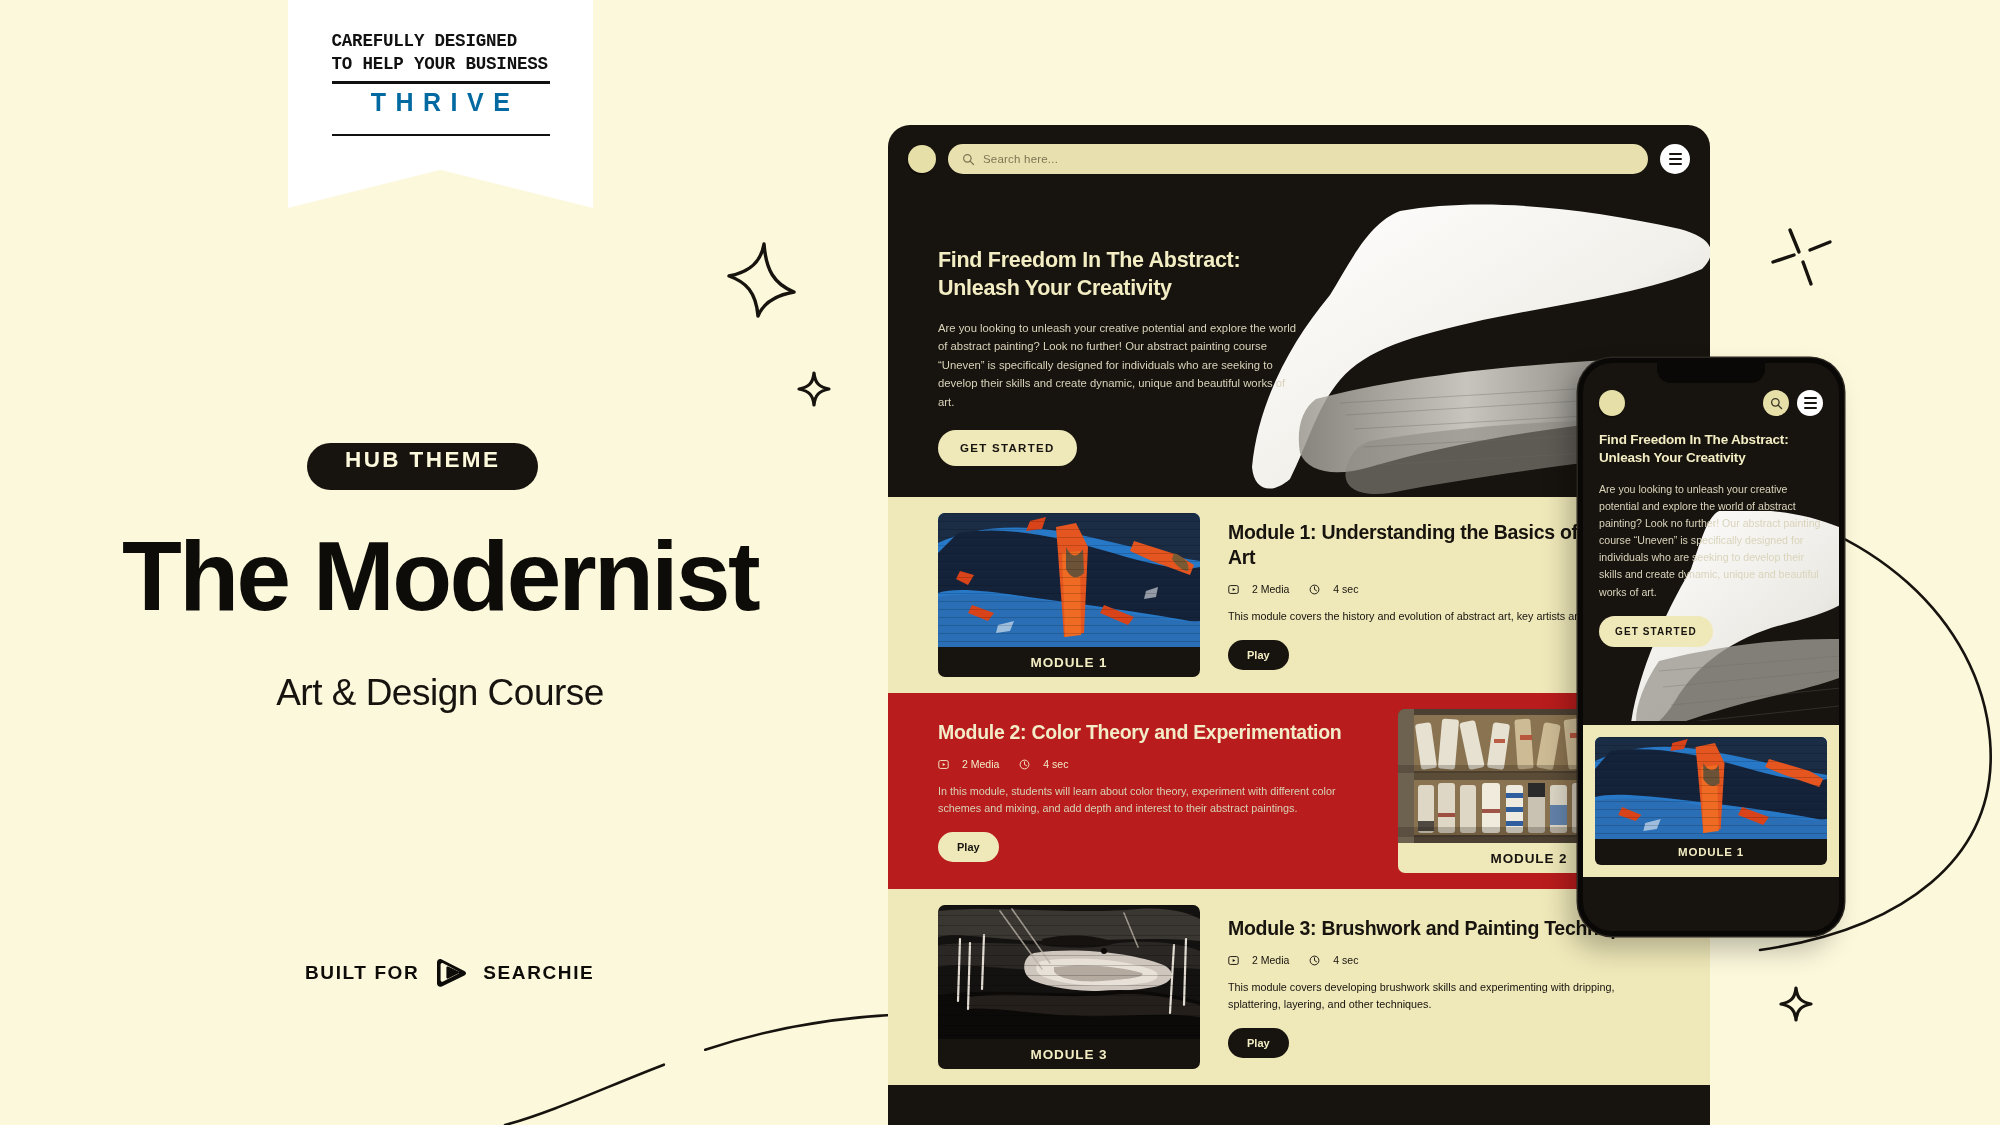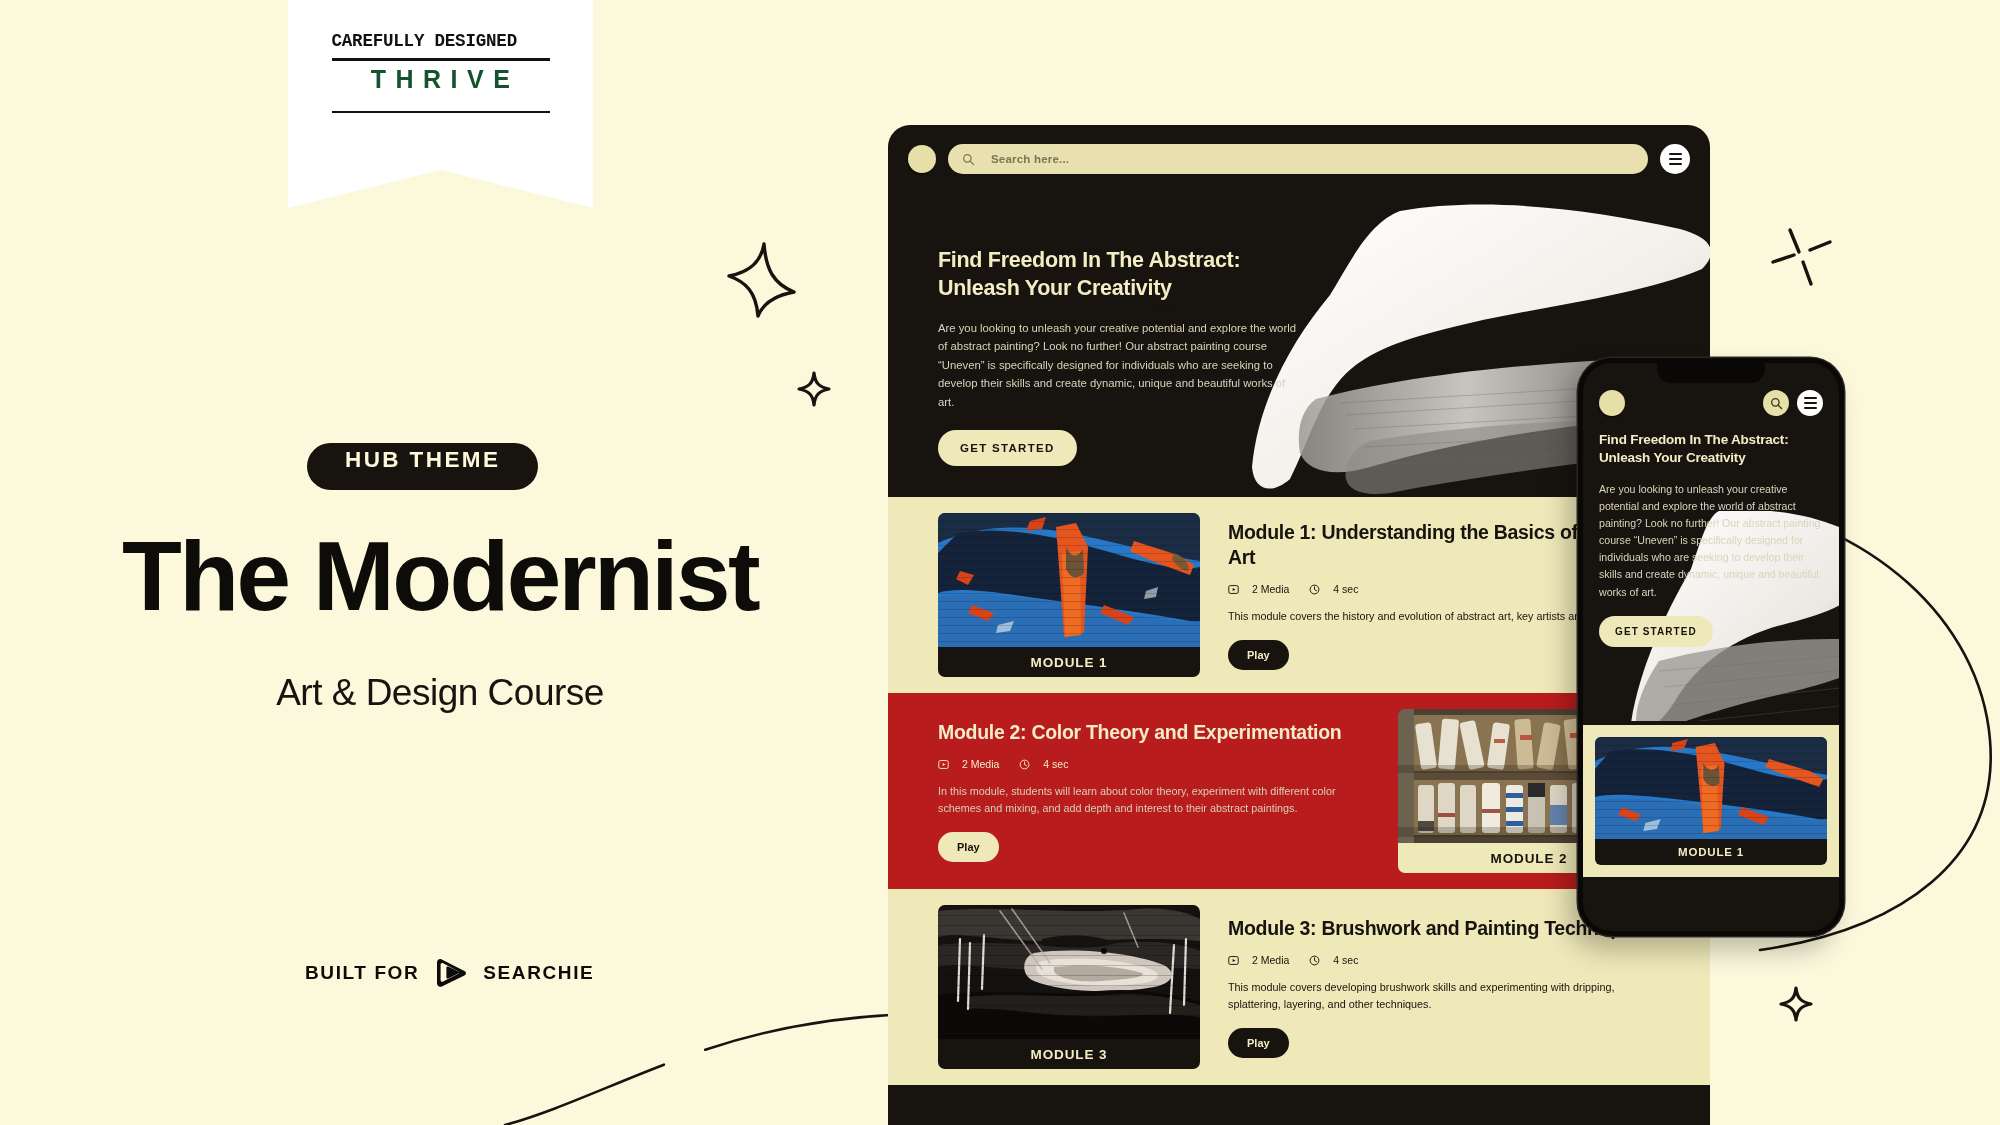--- a/index.html
+++ b/index.html
@@ -14,21 +14,21 @@
   
   .ribbon {
     position:absolute; left:288px; top:-4px; width:305px; height:212px;
     background:#FFFFFF;
     clip-path: polygon(0 0, 100% 0, 100% 100%, 50% 82%, 0 100%);
     display:flex; flex-direction:column; align-items:center;
     padding-top:34px;
   }
   .rb-l1 { font-size:17.5px; font-weight:bold; letter-spacing:-0.2px; color:#111; line-height:1.32; text-align:left; width:218px;font-family:Liberation Mono, monospace;}
   .rb-rule { width:218px; height:2.5px; background:#111; margin-top:5px; }
-  .rb-thrive { font-size:25px; font-weight:bold; letter-spacing:9.5px; color:#14532d; width:218px; text-align:center; padding-left:9px; margin:4px 0 12px 0; }
+  .rb-thrive { font-size:25px; font-weight:bold; letter-spacing:9.5px; color:#0369a1; width:218px; text-align:center; padding-left:9px; margin:4px 0 12px 0; }
 
   
   .left-col { position:absolute; left:0; top:0; width:880px; height:1125px; }
   .pill {
     position:absolute; left:307px; top:443px;
     background:#17130E; color:#FCF8DC;
     border-radius:40px; padding:4px 38px 17px;
     font-size:22.5px; font-weight:bold; letter-spacing:2.4px;
   }
   .bigtitle {
@@ -61,23 +61,22 @@
     height:52px; display:flex; align-items:center; gap:12px;
     padding:0 20px; margin-top:8px;
   }
   .dlogo {
     width:28px; height:28px; border-radius:50%;
     background:#E6DFA8; flex:0 0 auto;
     box-shadow: -1px 2px 0 0 rgba(0,0,0,.35);
   }
   .dsearch {
     flex:1 1 auto; height:30px; background:#E8E0AE;
-    border-radius:16px; display:flex; align-items:center; gap:16px;
+    border-radius:16px; display:flex; align-items:center; gap:8px;
     padding:0 14px;
-    font-weight:bold;
   }
   .dsearch .ph { font-size:11.5px; color:#7d7654; letter-spacing:.2px;}
   .dmenu {
     width:30px; height:30px; border-radius:50%; background:#fff;
     display:flex; align-items:center; justify-content:center; flex:0 0 auto;
   }
   .bars { display:flex; flex-direction:column; gap:3px; }
   .bars i { display:block; width:13px; height:2px; background:#17130E; border-radius:1px; }
 
   
@@ -173,20 +172,21 @@
     <line x1="42" y1="28" x2="62" y2="20"></line>
     <line x1="35" y1="40" x2="43" y2="62"></line>
   </g>
 </svg>
 <svg class="dec" style="left:1778px; top:985px; width:36px; height:38px;" viewBox="0 0 36 38">
   <path d="M18 3 C 19 13 23 17 33 19 C 23 21 19 25 18 35 C 17 25 13 21 3 19 C 13 17 17 13 18 3 Z" fill="none" stroke="#17130E" stroke-width="3.2" stroke-linejoin="round"></path>
 </svg>
 
 <div class="ribbon">
   <div class="rb-l1">CAREFULLY DESIGNED</div>
+  <div class="rb-l1">TO HELP YOUR BUSINESS</div>
   <div class="rb-rule"></div>
   <div class="rb-thrive">THRIVE</div>
   <div class="rb-rule"></div>
 </div>
 
 <div class="left-col">
   <div class="pill">HUB THEME</div>
   <div class="bigtitle">The Modernist</div>
   <div class="subtitle">Art &amp; Design Course</div>
   <div class="builtfor">

